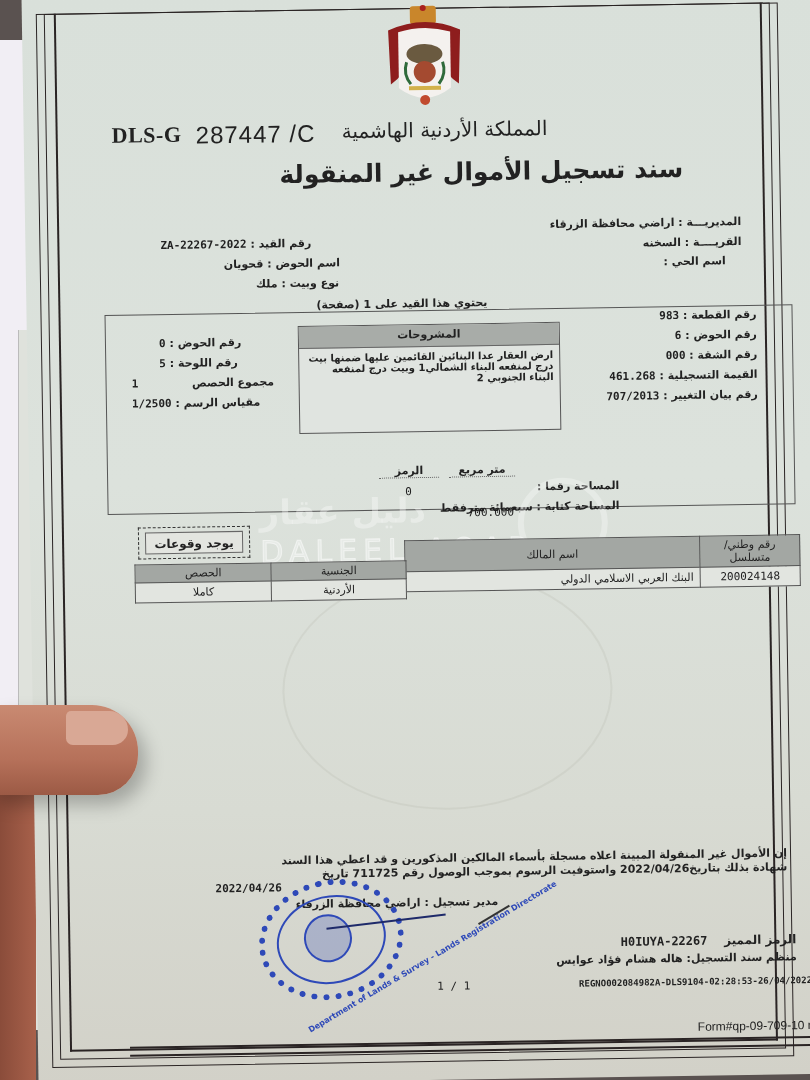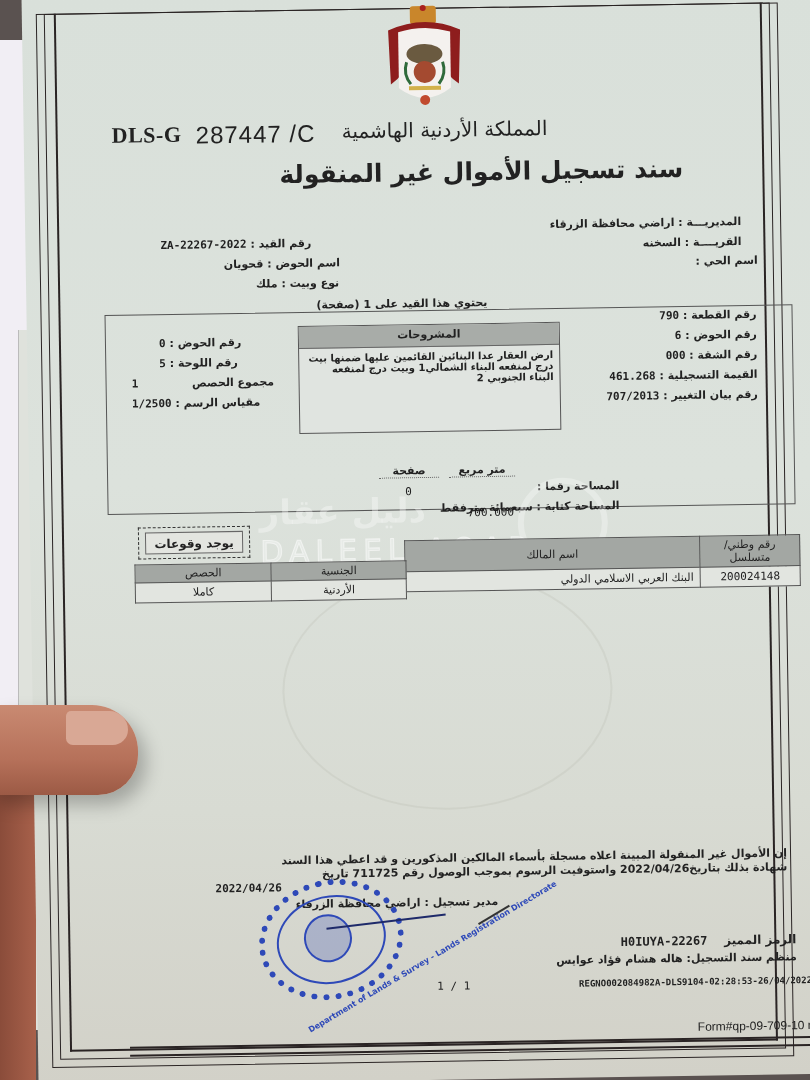--- a/index.html
+++ b/index.html
@@ -133,21 +133,21 @@
   <div class="abs rtl title">سند تسجيل الأموال غير المنقولة</div>
 
   <div class="abs rtl lbl" style="right:74px; top:230px;">
     <span>المديريـــة :</span>
     <span class="val">اراضي محافظة الزرقاء</span>
   </div>
   <div class="abs rtl lbl" style="right:74px; top:250px;">
     <span>القريــــة :</span>
     <span class="val">السخنه</span>
   </div>
-  <div class="abs rtl lbl" style="right:58px; top:269px;">
+  <div class="abs rtl lbl" style="right:90px; top:269px;">
     <span>اسم الحي :</span>
     <span class="val"></span>
   </div>
 
   <div class="abs rtl lbl" style="left:135px; top:245px;">
     <span>رقم القيد :</span>
     <span class="val mono">2022-ZA-22267</span>
   </div>
   <div class="abs rtl lbl" style="left:198px; top:265px;">
     <span>اسم الحوض :</span>
@@ -156,21 +156,21 @@
   <div class="abs rtl lbl" style="left:230px; top:285px;">
     <span>نوع وبيت :</span>
     <span class="val">ملك</span>
   </div>
   <div class="abs rtl lbl" style="left:290px; top:307px;">يحتوي هذا القيد على  1  (صفحة)</div>
 
   <div class="box" style="left:78px; top:320px; width:688px; height:200px;"></div>
 
   <div class="abs rtl lbl" style="right:60px; top:323px;">
     <span>رقم القطعة :</span>
-    <span class="val mono">790</span>
+    <span class="val mono">983</span>
   </div>
   <div class="abs rtl lbl" style="right:60px; top:343px;">
     <span>رقم الحوض :</span>
     <span class="val mono">6</span>
   </div>
   <div class="abs rtl lbl" style="right:60px; top:363px;">
     <span>رقم الشقة :</span>
     <span class="val mono">000</span>
   </div>
   <div class="abs rtl lbl" style="right:60px; top:383px;">
@@ -198,21 +198,21 @@
     <span>مقياس الرسم :</span>
     <span class="val mono">1/2500</span>
   </div>
 
   <div class="abs notes-box">
     <div class="notes-head">المشروحات</div>
     <div class="notes-body">ارض العقار عدا البنائين القائمين عليها ضمنها بيت درج لمنفعه البناء الشمالي1 وبيت درج لمنفعه البناء الجنوبي 2</div>
   </div>
 
   <div class="abs rtl lbl dotline" style="left:420px; top:474px; width:66px; text-align:center;">متر مربع</div>
-  <div class="abs rtl lbl dotline" style="left:350px; top:474px; width:60px; text-align:center;">صفحة</div>
+  <div class="abs rtl lbl dotline" style="left:350px; top:474px; width:60px; text-align:center;">الرمز</div>
   <div class="abs rtl lbl" style="right:200px; top:492px;">المساحة رقما :</div>
   <div class="abs val mono" style="left:438px; top:517px;">700.000</div>
   <div class="abs val mono" style="left:376px; top:495px;">0</div>
   <div class="abs rtl lbl" style="right:200px; top:512px;">
     <span>المساحة كتابة :</span>
     <span>سبعمائة مترفقط</span>
   </div>
 
   <div class="abs rtl watermark">دليل عقار</div>
   <div class="abs watermark2">DALEEL AQAR</div>

